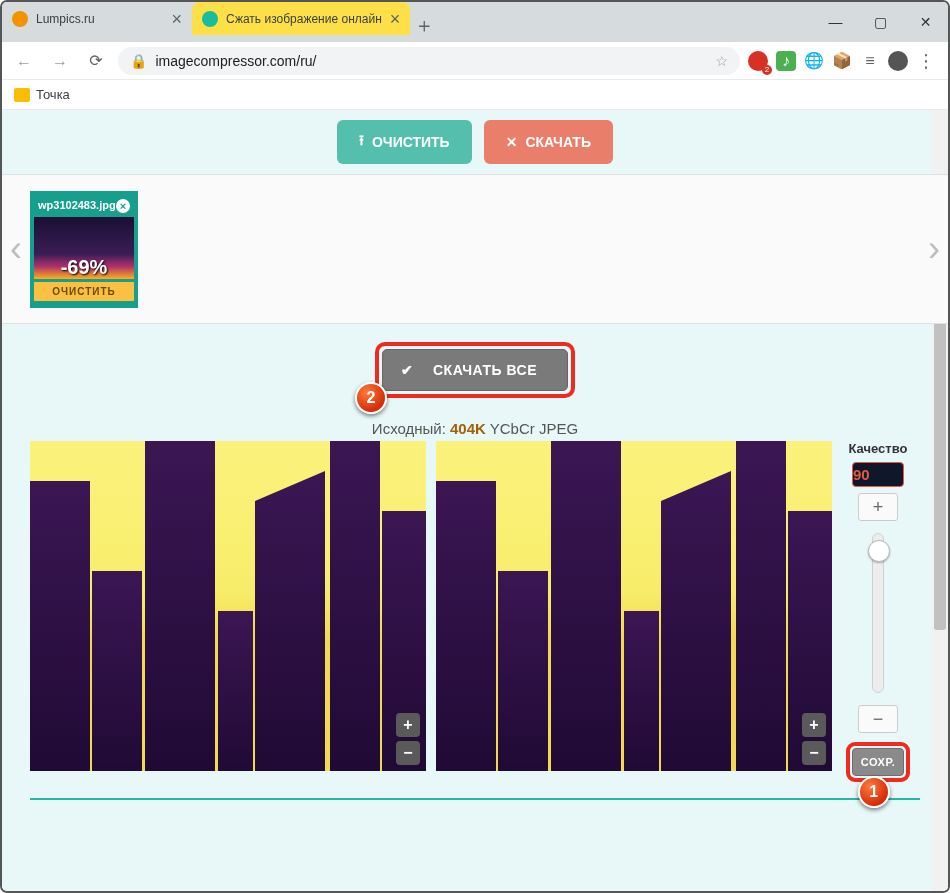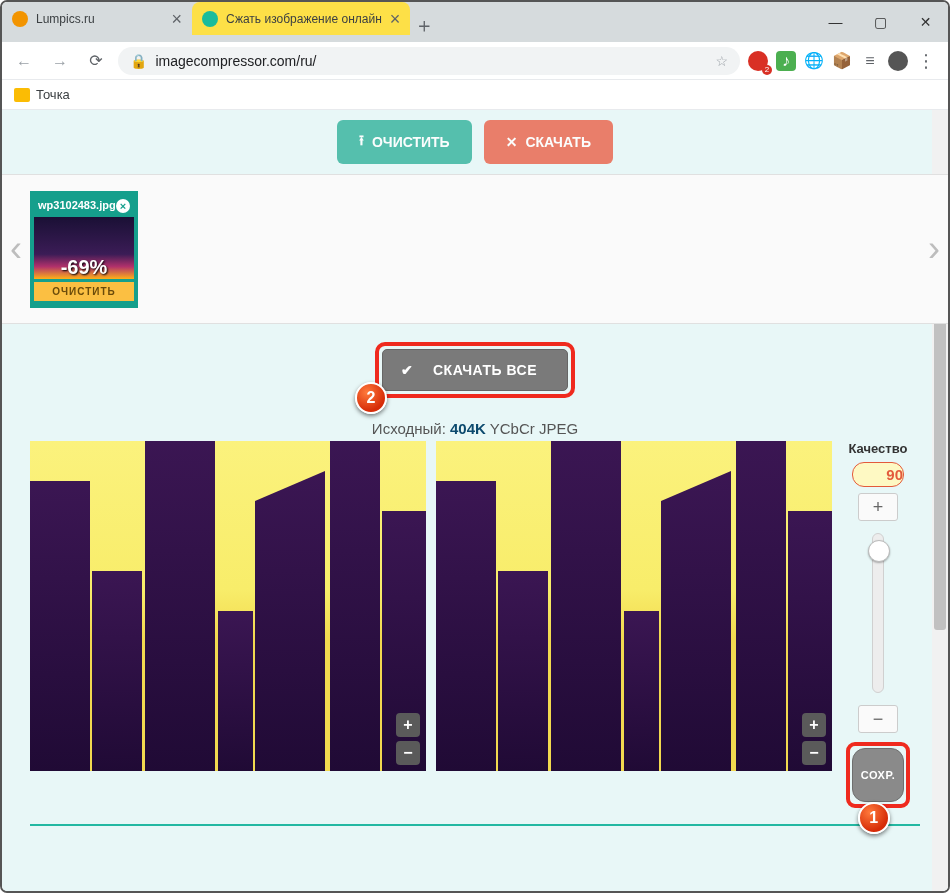--- a/index.html
+++ b/index.html
@@ -39,38 +39,38 @@
 .thumb-close{width:14px;height:14px;background:#fff;border-radius:50%;color:#159f8c;font-weight:bold;display:flex;align-items:center;justify-content:center;font-size:11px;cursor:pointer}
 .thumb-img{height:62px;background:linear-gradient(#1a1035,#3b1c56 60%,#b1316b 80%,#feb018);position:relative;display:flex;align-items:flex-end;justify-content:center}
 .thumb-img .pct{color:#fff;font-weight:900;font-size:20px;text-shadow:1px 1px 2px #000}
 .thumb-dl{background:#fbbf42;color:#6b4b0a;font-size:10px;font-weight:bold;text-align:center;padding:4px 0;margin:3px 0;letter-spacing:1px;cursor:pointer}
 .download-all-wrap{display:flex;justify-content:center;padding:18px 0}
 .download-all{border:4px solid #ef2a1e;border-radius:10px;padding:3px;position:relative}
 .download-all-btn{background:#7a7a7a;color:#fff;font-weight:bold;letter-spacing:.5px;border-radius:5px;padding:12px 30px 12px 50px;position:relative;cursor:pointer;font-size:14px;border:1px solid #666}
 .download-all-btn .check{position:absolute;left:18px;top:50%;transform:translateY(-50%);color:#fff}
 .marker{position:absolute;width:32px;height:32px;border-radius:50%;background:radial-gradient(circle at 35% 30%,#ff7a3c,#d62c08 70%);border:2px solid #fff;box-shadow:0 2px 4px rgba(0,0,0,.5);color:#fff;font-weight:bold;display:flex;align-items:center;justify-content:center;font-size:16px;z-index:10}
 .compare-labels{display:flex;justify-content:center;gap:200px;font-size:15px;color:#555;padding:4px 0}
-.compare-labels span b{color:#0c4a6e}
+.compare-labels span b{color:#a16207}
 .compare{display:flex;gap:10px;padding:0 28px 8px 28px}
 .comp-col{position:relative}
 .comp-img{width:396px;height:330px;background:linear-gradient(180deg,#f6f07a 0%,#f6f07a 25%,#2b0f3c 25%,#2b0f3c 100%);position:relative;overflow:hidden}
 .city-sil{position:absolute;inset:0}
 .sky{position:absolute;top:0;left:0;right:0;height:100%;background:linear-gradient(180deg,#fbf27d 0%,#f8ed6a 45%,#f2d94f 60%)}
 .bld{position:absolute;bottom:0;background:#2a0e3f}
 .bld.g{background:linear-gradient(180deg,#3b1653,#200a35)}
 .zoom-ctl{position:absolute;right:6px;bottom:6px;display:flex;flex-direction:column;gap:4px}
 .zbtn{width:24px;height:24px;background:#5a5a5a;color:#fff;font-weight:bold;display:flex;align-items:center;justify-content:center;border-radius:4px;cursor:pointer;font-size:16px}
 .quality-panel{width:72px;display:flex;flex-direction:column;align-items:center;gap:6px}
 .q-title{font-size:13px;color:#333;font-weight:bold}
-.q-val{border:1.5px solid #e35a3c;border-radius:12px;color:#e35a3c;font-weight:bold;width:52px;text-align:right;padding:3px 0;font-size:15px;background:#fef9c3}
+.q-val{border:1.5px solid #e35a3c;border-radius:4px;color:#e35a3c;font-weight:bold;width:52px;text-align:left;padding:3px 0;font-size:15px;background:#0f172a}
 .q-btn{width:40px;height:28px;border:1px solid #ccc;background:#fafafa;color:#666;font-size:18px;display:flex;align-items:center;justify-content:center;border-radius:3px;cursor:pointer}
 .q-slider{width:12px;height:160px;background:#ededed;border:1px solid #d0d0d0;border-radius:6px;position:relative;margin:6px 0}
 .q-slider .handle{position:absolute;left:-5px;top:6px;width:22px;height:22px;background:#fff;border:1px solid #bbb;border-radius:50%;box-shadow:0 1px 2px rgba(0,0,0,.3);cursor:pointer}
 .save-wrap{border:4px solid #ef2a1e;border-radius:9px;padding:2px;position:relative;margin-top:3px}
-.save-btn{background:#8a8a8a;color:#fff;font-weight:bold;padding:20px 8px;border-radius:13px;font-size:11px;letter-spacing:.5px;cursor:pointer;border:1px solid #6e6e6e}
+.save-btn{background:#8a8a8a;color:#fff;font-weight:bold;padding:7px 8px;border-radius:4px;font-size:11px;letter-spacing:.5px;cursor:pointer;border:1px solid #6e6e6e}
 .hr-teal{height:2px;background:#23b8a2;margin:8px 28px 0 28px}
 .scrollbar{position:absolute;top:0;right:0;bottom:0;width:16px;background:#f1f1f1}
 .scroll-thumb{position:absolute;left:2px;right:2px;background:#c1c1c1;border-radius:3px}
 .star-icon{color:#9aa0a6;margin-left:auto}
 </style>
 </head>
 <body>
 
 <div class="outer">
   <div class="titlebar">

